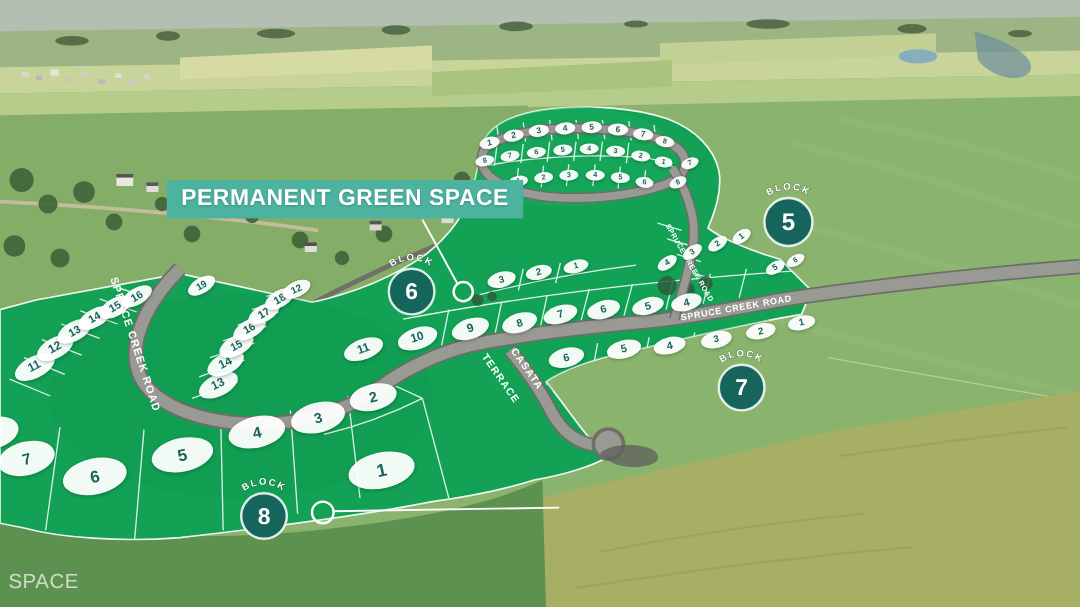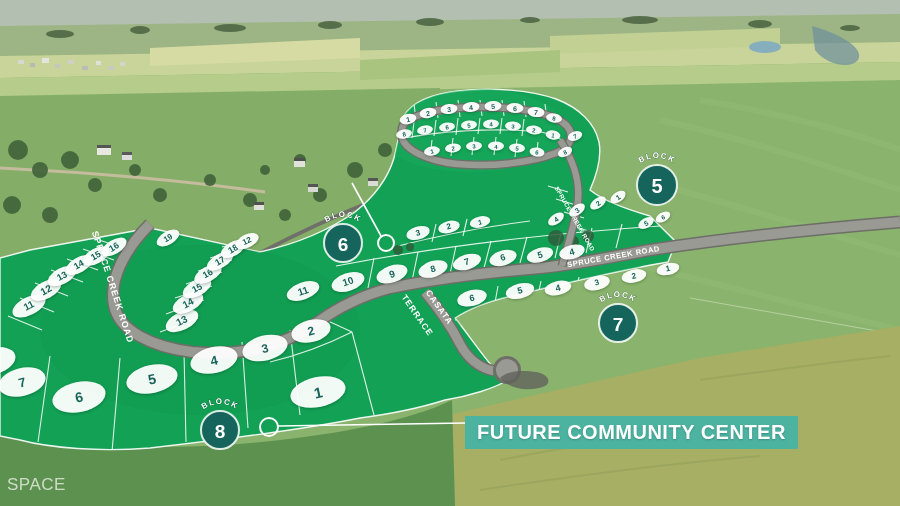--- a/index.html
+++ b/index.html
@@ -432,16 +432,16 @@
         <span>6</span>
       </div>
       <div class="lot" style="left: 575px; top: 136px; width: 15px; height: 9px; transform: translate(-50%, -50%) rotate(-20deg); font-size: 6px;">
         <span>7</span>
       </div>
       <div class="lot" style="left: 565px; top: 152px; width: 15px; height: 9px; transform: translate(-50%, -50%) rotate(-25deg); font-size: 6px;">
         <span>8</span>
       </div>
     </div>
 
-  <div class="banner" id="banner-cc">FUTURE COMMUNITY CENTER</div>
+  <div class="banner" id="banner-green">PERMANENT GREEN SPACE</div>
 
   <div id="watermark">SPACE</div>
 </div>
 
 </body></html>

